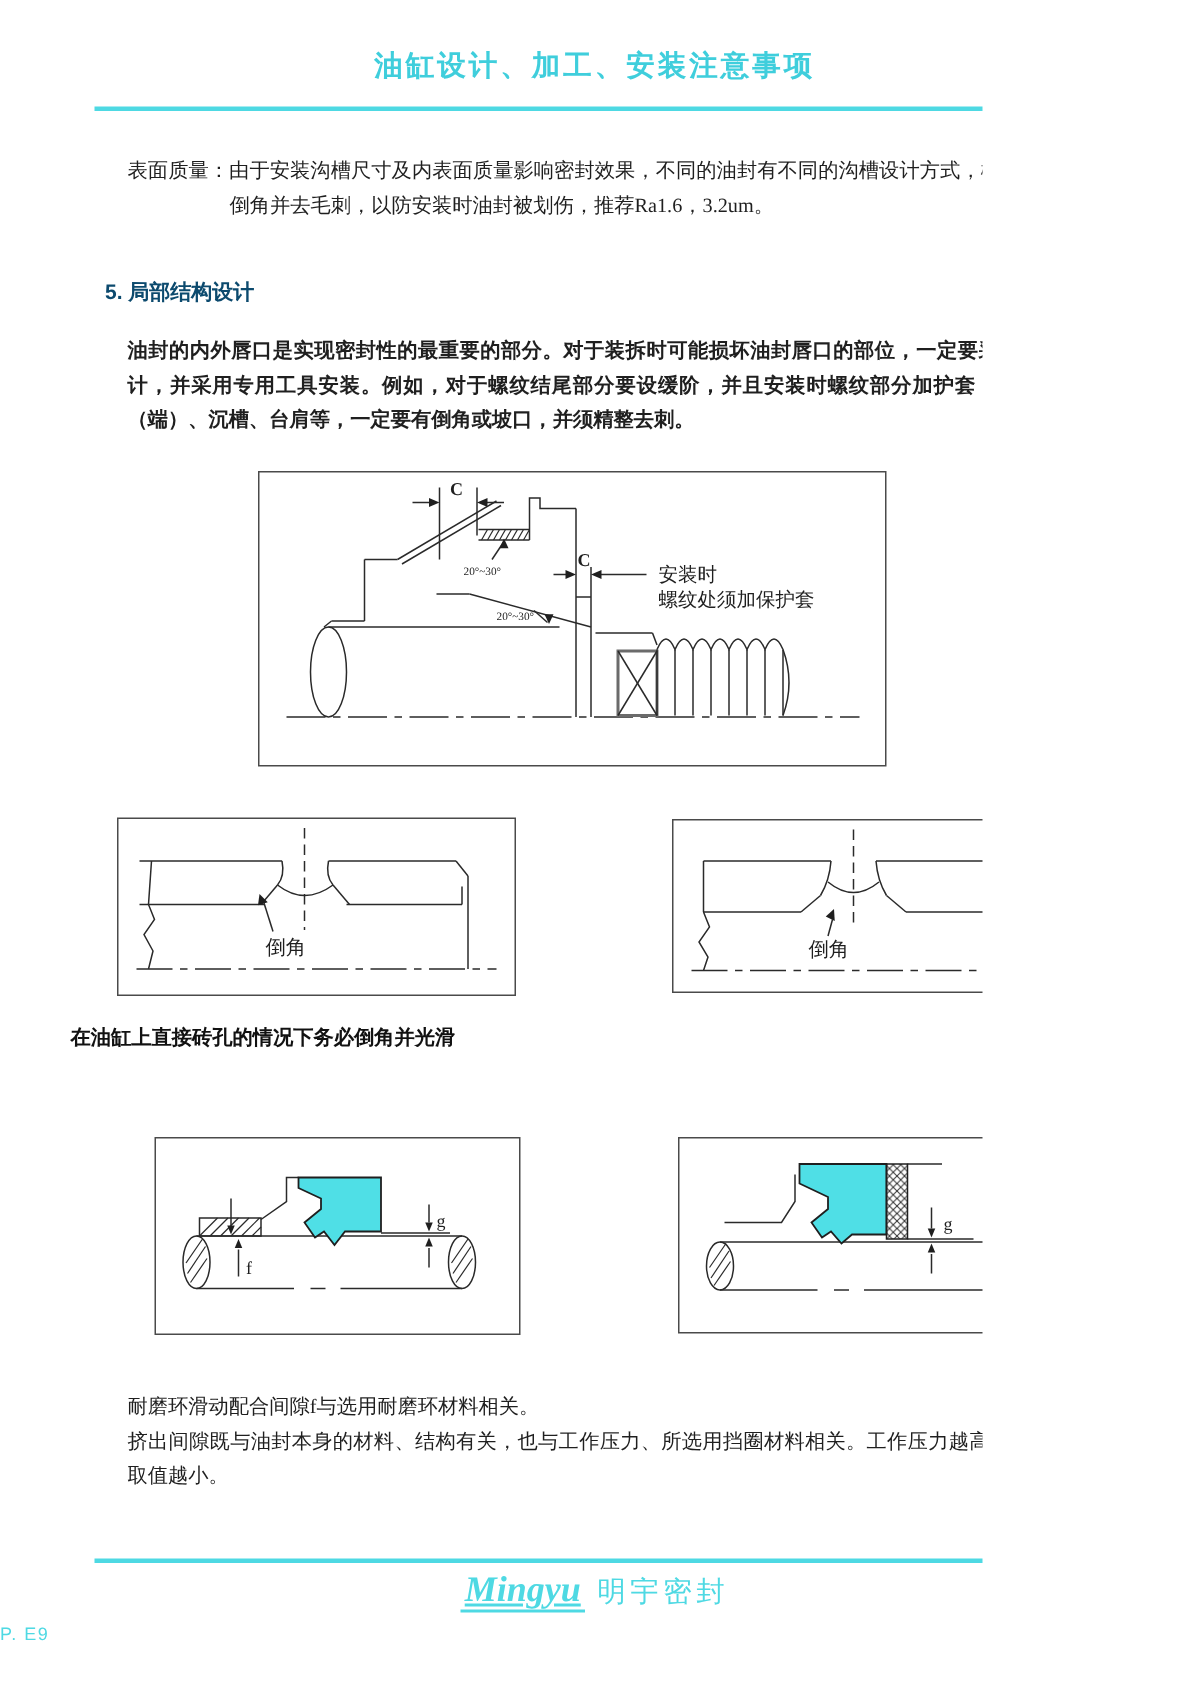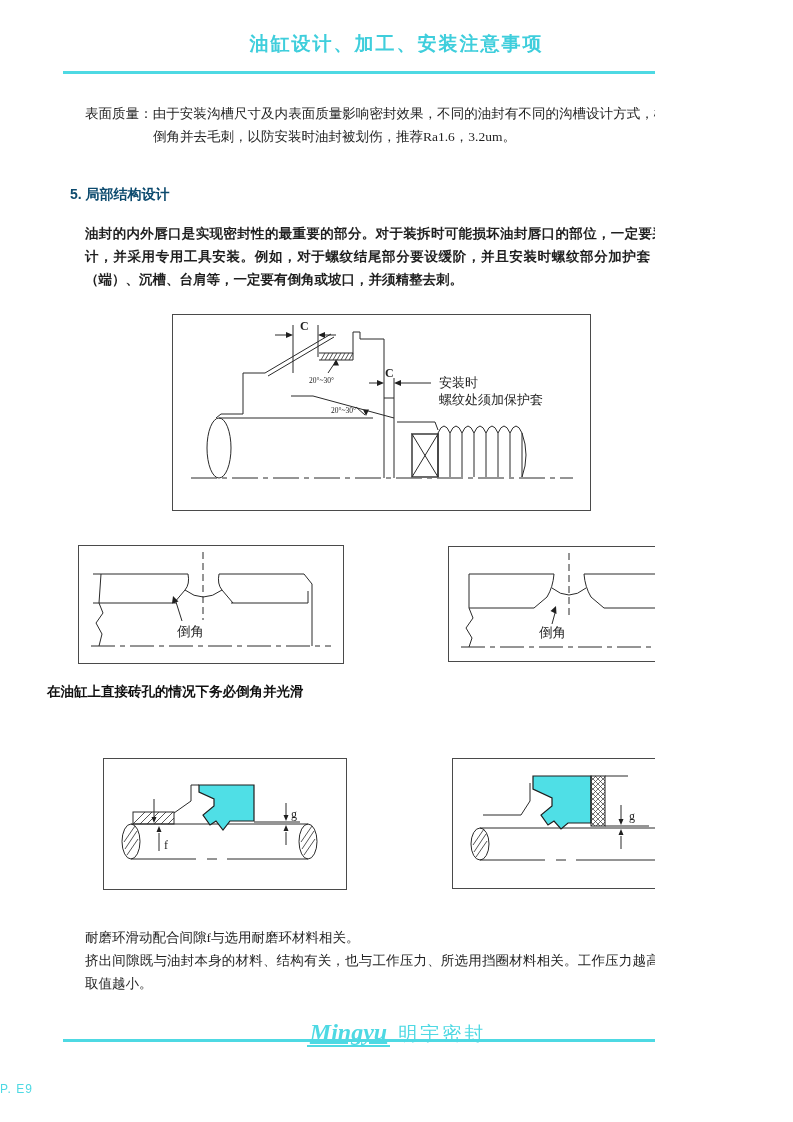--- a/index.html
+++ b/index.html
@@ -23,21 +23,21 @@
   .fig1{top:314px;left:172px;width:417px;height:195px;}
   .fig2{top:545px;left:78px;width:264px;height:117px;}
   .fig3{top:546px;left:448px;width:250px;height:114px;}
   .caption{top:683px;left:47px;width:746px;text-align:left;
            font-family:"Liberation Sans","DejaVu Sans",sans-serif;
            font-weight:bold;font-size:13.5px;color:#111;}
   .h6{top:719px;left:70px;font-size:13.5px;color:#111;}
   .fig4{top:758px;left:103px;width:242px;height:130px;}
   .fig5{top:758px;left:452px;width:242px;height:129px;}
   .p6{top:926px;left:85px;width:650px;}
-  .footer-logo{top:1019px;left:0;width:793px;text-align:center;color:#4ed9e3;}
+  .footer-logo{top:1047px;left:0;width:793px;text-align:center;color:#4ed9e3;}
   .logo-latin{font-family:"Liberation Serif","DejaVu Serif",serif;font-style:italic;
               font-weight:bold;font-size:24px;text-decoration:underline;
               border-bottom:2px solid #4ed9e3;padding:0 3px 0 3px;}
   .logo-cn{font-size:19px;letter-spacing:3px;margin-left:8px;}
   .pageno{top:1082px;left:0;width:793px;
           font-family:"Liberation Sans","DejaVu Sans",sans-serif;
           font-size:12px;letter-spacing:1px;color:#4ed9e3;}
   svg{display:block;}
   svg line,svg path,svg polyline,svg ellipse,svg rect{vector-effect:none;}
   .ln{stroke:#2a2a2a;stroke-width:1;fill:none;}

